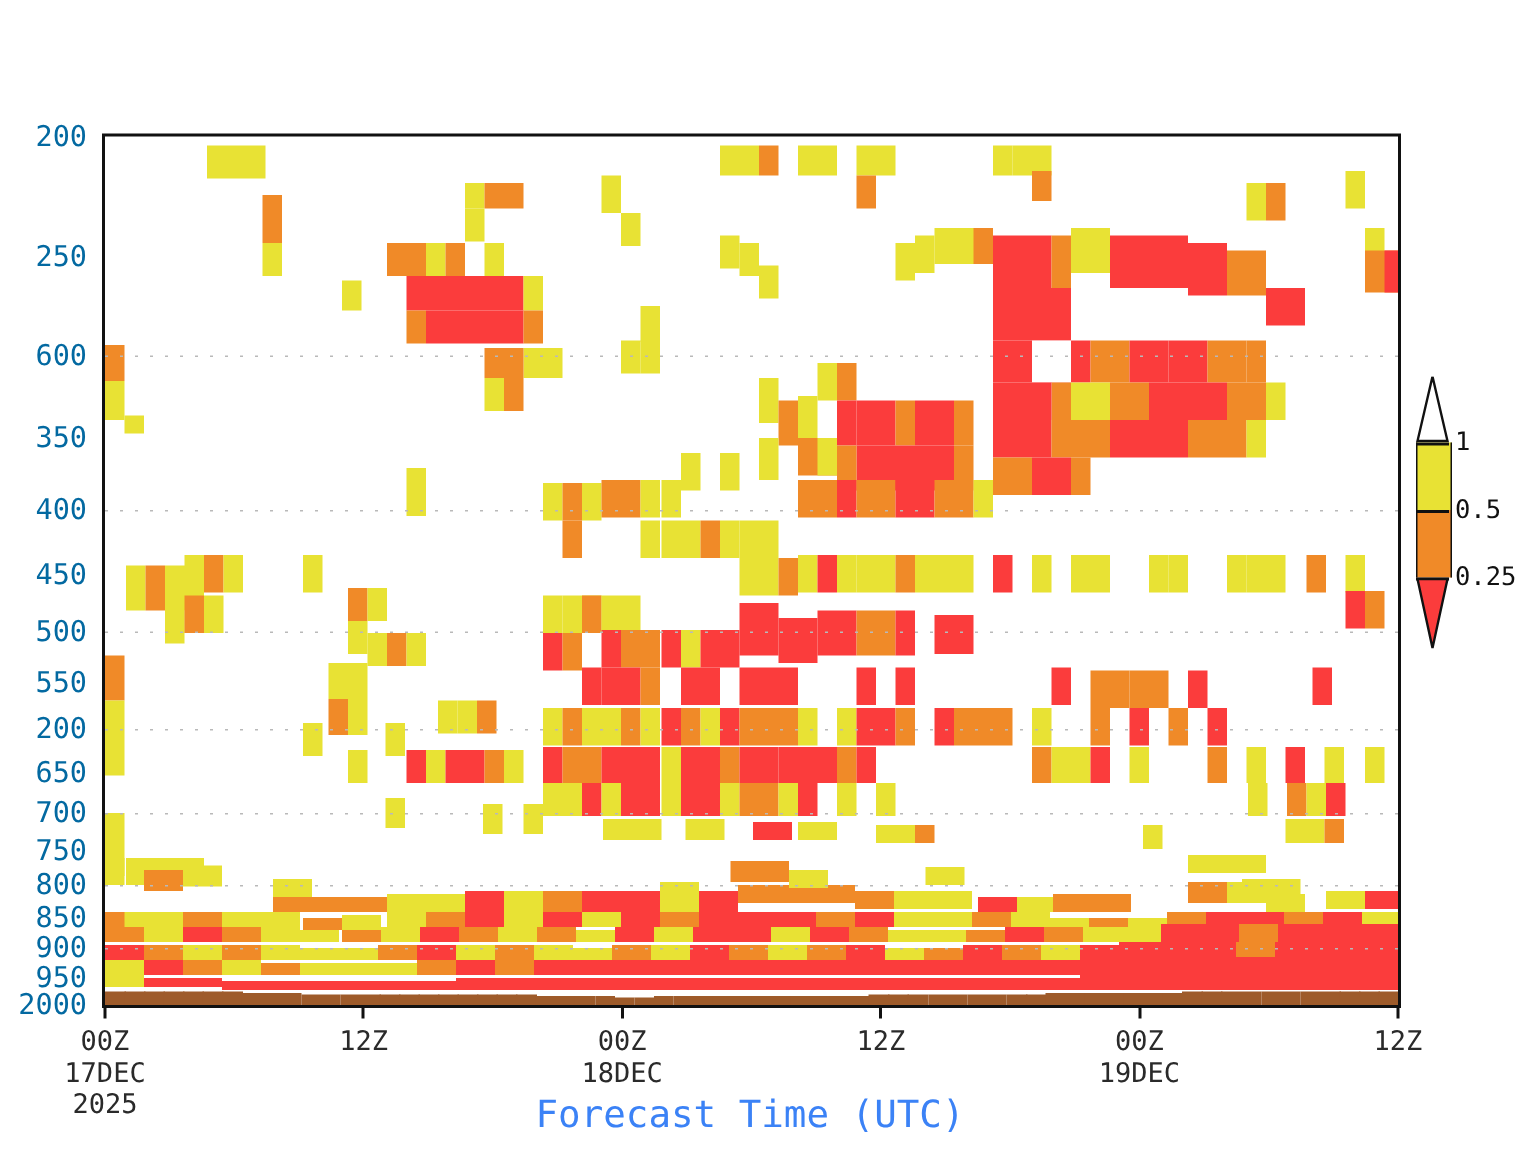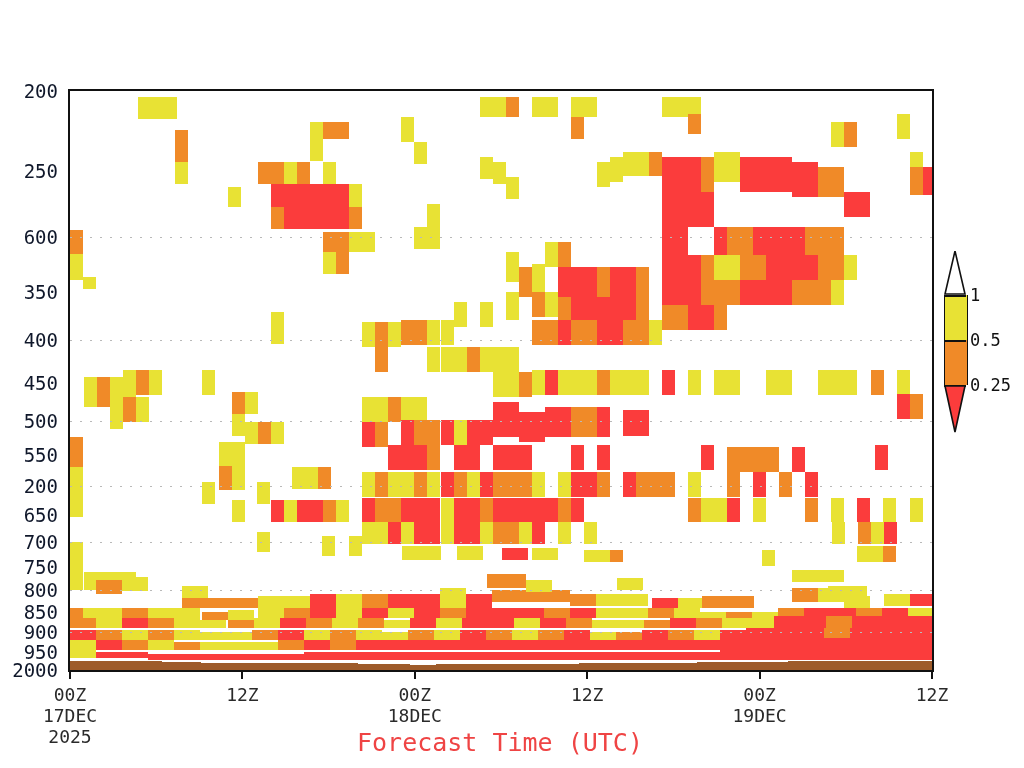--- a/index.html
+++ b/index.html
@@ -17,31 +17,31 @@
   .cell{position:absolute;}
   #terrain{position:absolute;left:0;bottom:0;width:862px;height:0;}
   .terrpt{position:absolute;bottom:0;background:#9e5b2a;}
 
   .gridline{position:absolute;left:0;width:862px;height:1px;
             background-image:repeating-linear-gradient(to right,#b9b9b9 0 2px,transparent 2px 10px);}
 
   .ytick{position:absolute;left:-8px;width:8px;height:2px;background:#111;}
   #ylabels{position:absolute;left:0;top:89px;width:62px;height:583px;}
   #ylabels .yl{position:absolute;right:4px;transform:translateY(-50%);
-       font-size:19px;color:#0f172a;white-space:nowrap;
+       font-size:19px;color:#0369a1;white-space:nowrap;
        font-family:"DejaVu Sans Mono","Liberation Mono",monospace;}
 
   #xlabels{position:absolute;left:68px;top:672px;width:866px;height:90px;}
   #xlabels .xg{position:absolute;transform:translateX(-50%);text-align:center;
        font-size:18px;color:#2a2a2a;line-height:21px;white-space:nowrap;
        font-family:"DejaVu Sans Mono","Liberation Mono",monospace;}
   .xtick{position:absolute;top:0;width:2px;height:7px;background:#111;}
 
   #xaxis-title{position:absolute;left:0;top:728px;width:1000px;text-align:center;
-       font-size:25px;color:#ef4444;
+       font-size:25px;color:#3b82f6;
        font-family:"DejaVu Sans Mono","Liberation Mono",monospace;}
 
   #watermark{position:absolute;right:14px;top:740px;font-size:16px;color:#fb6b63;
        font-family:"DejaVu Sans Mono","Liberation Mono",monospace;}
 
   #cbar{position:absolute;left:944px;top:295px;width:22px;height:135px;}
   .cbseg{position:absolute;left:0;width:22px;border-left:1.6px solid #111;border-right:1.6px solid #111;}
   .cbline{position:absolute;left:0;width:22px;height:1.6px;background:#111;}
   .cblab{position:absolute;left:26px;transform:translateY(-50%);font-size:17px;color:#111;
        white-space:nowrap;font-family:"DejaVu Sans Mono","Liberation Mono",monospace;}

